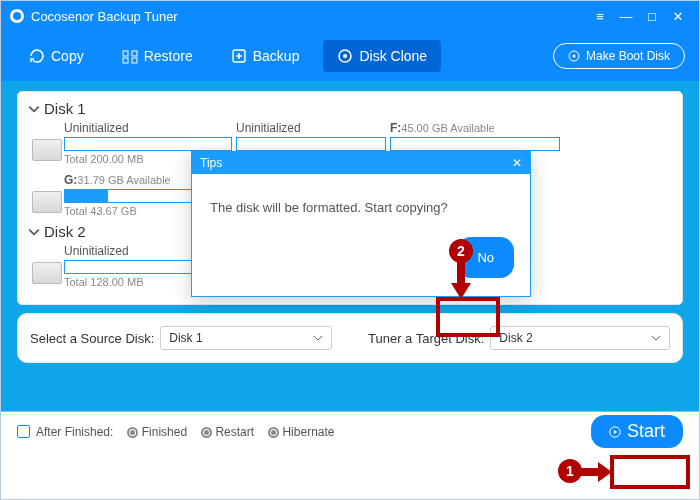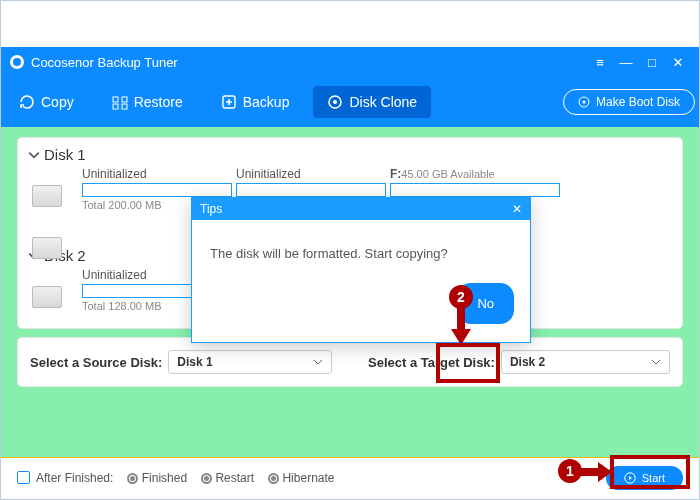--- a/index.html
+++ b/index.html
@@ -1,45 +1,45 @@
 <!DOCTYPE html>
 <html><head>
 <meta charset="utf-8">
 <style>
   * { box-sizing: border-box; margin: 0; padding: 0; font-family: "Segoe UI", Arial, sans-serif; }
   body { width: 700px; height: 500px; overflow: hidden; background: #fff; border: 1px solid #bcd; }
-  .titlebar { height: 30px; background: #0b8bff; color: #fff; display: flex; align-items: center; padding: 0 8px; font-size: 13px; margin-top: 46px; }
+  .titlebar { height: 30px; background: #0b8bff; color: #fff; display: flex; align-items: center; padding: 0 8px; font-size: 13px; }
   .titlebar .spacer { flex: 1; }
   .titlebar .winbtn { width: 26px; text-align: center; font-size: 13px; cursor: pointer; }
-  .toolbar { height: 50px; background: #0b8bff; display: flex; align-items: center; padding: 0 4px; gap: 10px; }
+  .toolbar { height: 50px; background: #0b8bff; display: flex; align-items: center; padding: 0 14px; gap: 10px; }
   .toolbtn { color: #fff; display: flex; align-items: center; gap: 6px; font-size: 14px; padding: 8px 14px; border-radius: 4px; cursor: pointer; }
   .toolbtn.active { background: #0066d6; }
   .toolbtn .ticon { width: 16px; height: 16px; display: inline-block; }
   .makeboot { margin-left: auto; border: 1px solid #fff; border-radius: 16px; padding: 5px 14px; font-size: 12px; color: #fff; display: flex; align-items: center; gap: 6px; cursor: pointer; }
-  .content { position: relative; height: 330px; overflow: hidden; background: #86efac; }
+  .content { position: relative; height: 330px; overflow: hidden; background: #0ea5e9; }
   .panel { border: 1px solid #e6e6e6; border-radius: 5px; margin: 10px 16px 0 16px; background: #fff; padding: 6px 10px 12px 10px; }
   .dtitle { font-size: 15px; color: #333; display: flex; align-items: center; gap: 4px; margin: 2px 0 4px 0; }
   .dtitle .chev { width: 12px; height: 12px; }
   .partrow { display: flex; gap: 4px; align-items: flex-start; flex-wrap: wrap; margin-left: 4px; }
-  .driveunit { display: flex; gap: 20px; align-items: flex-start; width: 200px; margin-bottom: 4px; }
+  .driveunit { display: flex; gap: 2px; align-items: flex-start; width: 200px; margin-bottom: 4px; }
   .hdicon { width: 30px; height: 22px; background: linear-gradient(#f0f0f0,#d8d8d8); border: 1px solid #bbb; border-radius: 2px; position: relative; top: 18px; }
   .pinfo { flex: 1; }
   .plabel { font-size: 12px; color: #555; }
   .plabel .sz { color: #888; font-size: 11px; }
   .bar { height: 14px; border: 1px solid #1a9dff; background: #fff; margin: 2px 0; position: relative; }
   .bar .fill { position: absolute; top: 0; left: 0; bottom: 0; background: #1a9dff; }
   .ptotal { font-size: 11px; color: #888; }
-  .selrow { border: 1px solid #e6e6e6; border-radius: 5px; margin: 8px 16px 0 16px; background: #fff; padding: 12px 12px; display: flex; gap: 36px; font-size: 13px; color: #333; align-items: center; font-weight: bold; }
+  .selrow { border: 1px solid #e6e6e6; border-radius: 10px; margin: 8px 16px 0 16px; background: #fff; padding: 12px 12px; display: flex; gap: 36px; font-size: 13px; color: #333; align-items: center; }
   .sel { flex: 1; display: flex; align-items: center; gap: 6px; }
   .dropdown { flex: 1; border: 1px solid #ccc; border-radius: 3px; padding: 4px 8px; display: flex; justify-content: space-between; align-items: center; font-size: 12px; cursor: pointer; background: #fff; }
   .footer { height: 40px; background: #fff; border-top: 1px solid #eab308; display: flex; align-items: center; padding: 0 16px; font-size: 12px; color: #555; gap: 14px; }
   .chk { width: 13px; height: 13px; border: 1px solid #0b8bff; border-radius: 2px; }
   .radio { width: 11px; height: 11px; border: 2px solid #888; border-radius: 50%; display: inline-block; vertical-align: middle; }
   .radio.sel::after { content: ""; display: block; width: 5px; height: 5px; border-radius: 50%; background: #888; margin: 1px; }
-  .startbtn { margin-left: auto; background: #0b8bff; color: #fff; border-radius: 14px; padding: 6px 18px; display: flex; align-items: center; gap: 6px; cursor: pointer; font-size: 11px; }
+  .startbtn { margin-left: auto; background: #0b8bff; color: #fff; border-radius: 14px; padding: 6px 18px; display: flex; align-items: center; gap: 6px; cursor: pointer; font-size: 18px; }
   
   .modal { position: absolute; left: 190px; top: 70px; width: 340px; background: #fff; border: 1px solid #1a9dff; box-shadow: 0 4px 18px rgba(0,0,0,.2); }
   .modal .mtitle { background: #1a9dff; color: #fff; font-size: 12px; padding: 4px 8px; display: flex; justify-content: space-between; align-items: center; gap: 32px; }
   .modal .mbody { padding: 26px 2px 12px 18px; font-size: 13px; color: #555; }
   .modal .mbtns { display: flex; justify-content: flex-end; gap: 10px; padding: 10px 16px 18px 16px; }
   .pillbtn { background: #0b8bff; color: #fff; border-radius: 14px; padding: 13px 20px; font-size: 13px; cursor: pointer; }
   
   .redbox { position: absolute; border: 4px solid #b00000; pointer-events: none; }
   .badge { position: absolute; width: 24px; height: 24px; border-radius: 50%; background: #b00000; color: #fff; font-weight: bold; font-size: 14px; text-align: center; line-height: 24px; pointer-events: none; }
   svg.arrow { position: absolute; pointer-events: none; }
@@ -131,20 +131,27 @@
       <div class="driveunit" style="width:170px">
         <div class="pinfo">
           <div class="plabel"><b>F:</b><span class="sz">45.00 GB Available</span></div>
           <div class="bar">
               <div class="fill" style="width:0%"></div>
             </div>
         </div>
       </div>
       <div class="driveunit">
         <div class="hdicon"></div>
+        <div class="pinfo">
+          <div class="plabel"><b>G:</b><span class="sz">31.79 GB Available</span></div>
+          <div class="bar">
+              <div class="fill" style="width:26%"></div>
+            </div>
+          <div class="ptotal">Total 43.67 GB</div>
+        </div>
       </div>
     </div>
 
     <div class="dtitle">
       <svg class="chev" viewBox="0 0 10 10">
           <path d="M1 3l4 4 4-4" fill="none" stroke="#555" stroke-width="1.4"></path>
         </svg>
       <span>Disk 2</span>
     </div>
     <div class="partrow">
@@ -165,21 +172,21 @@
     <div class="sel">
       <span>Select a Source Disk:</span>
       <div class="dropdown">
         <span>Disk 1</span>
         <svg width="10" height="10" viewBox="0 0 10 10">
             <path d="M1 3l4 4 4-4" fill="none" stroke="#666"></path>
           </svg>
       </div>
     </div>
     <div class="sel">
-      <span>Select a Target Disk:</span>
+      <span>Tuner a Target Disk:</span>
       <div class="dropdown">
         <span>Disk 2</span>
         <svg width="10" height="10" viewBox="0 0 10 10">
             <path d="M1 3l4 4 4-4" fill="none" stroke="#666"></path>
           </svg>
       </div>
     </div>
   </div>
 
   <div class="modal">

